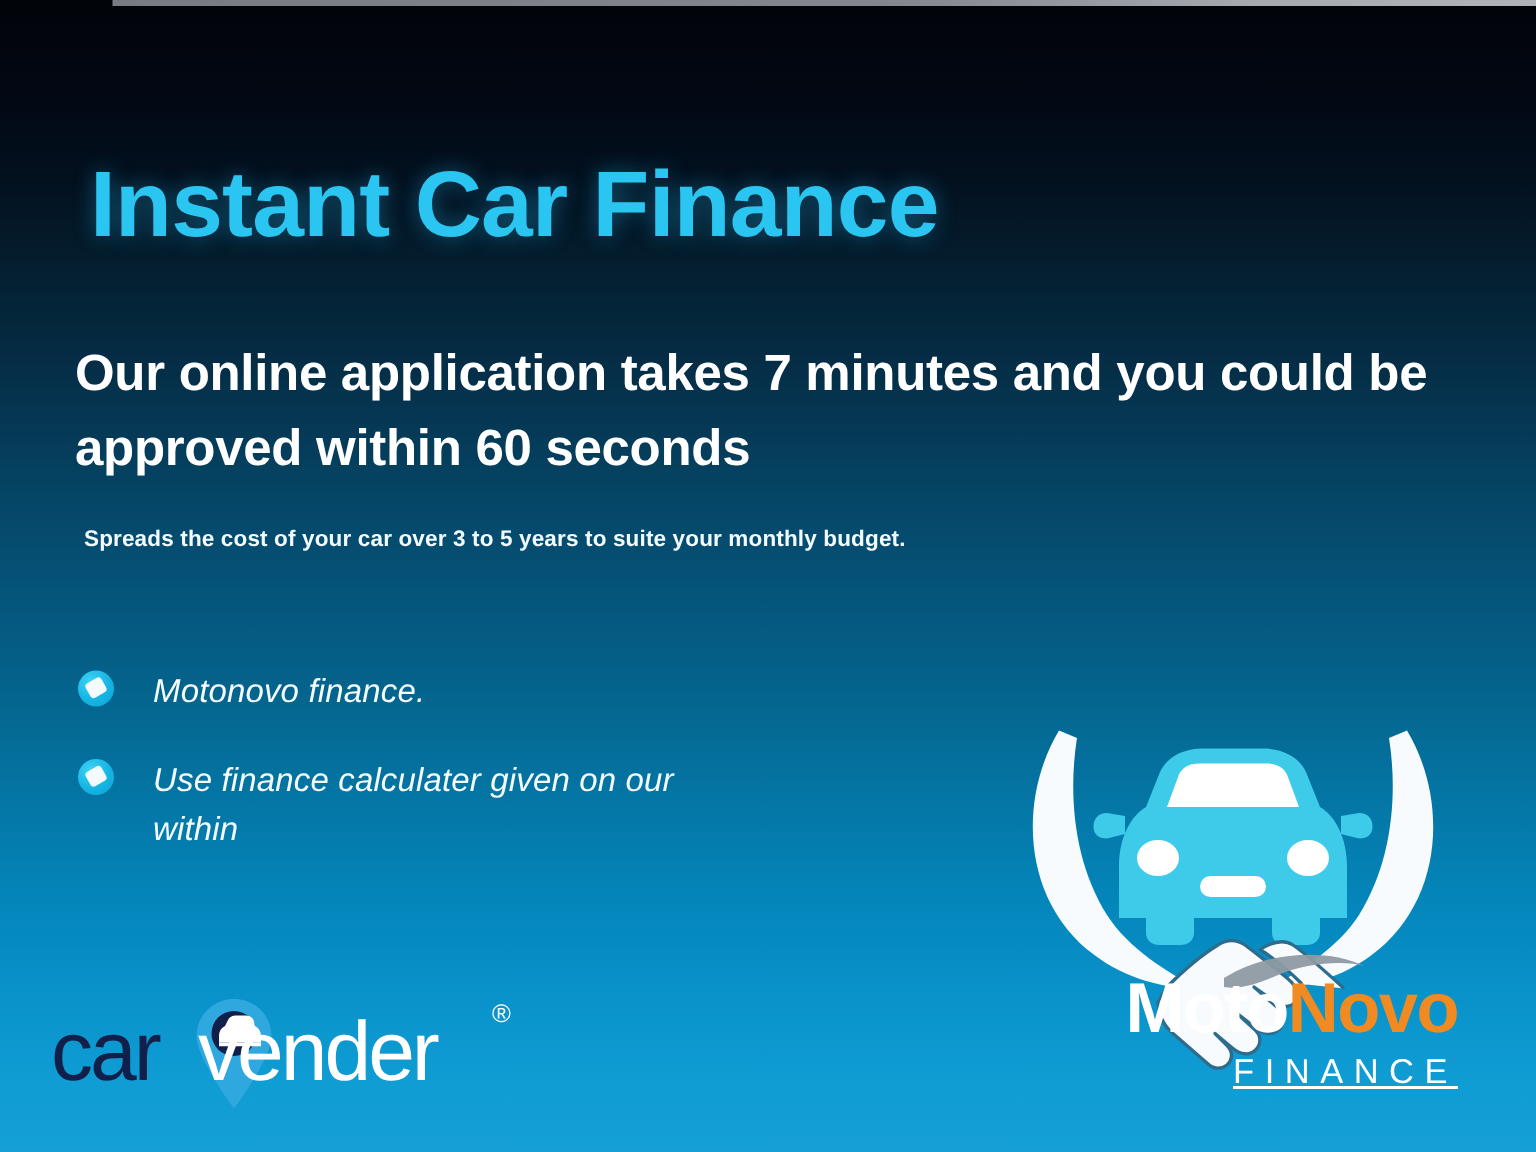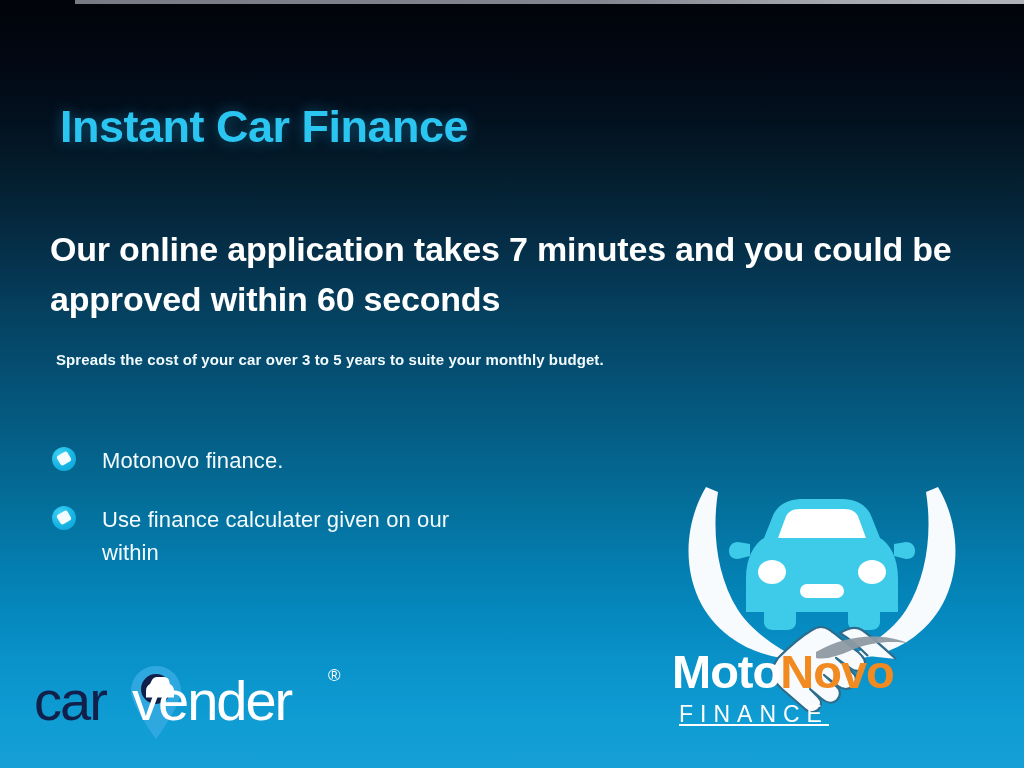--- a/index.html
+++ b/index.html
@@ -43,21 +43,21 @@
     height: 4px;
     background: linear-gradient(to right, #8d9099 0%, #9a9da6 55%, #c3c6cd 80%, #cfd2d8 100%);
     opacity: .85;
   }
 
   
   #title {
     position: absolute;
     left: 60px;
     top: 101px;
-    font-size: 45px;
+    font-size: 62px;
     font-weight: bold;
     letter-spacing: -0.5px;
     color: #2bc5f2;
     text-shadow: 0 0 14px rgba(35,170,225,.45);
     white-space: nowrap;
     text-align: center;
   }
 
   #subhead {
     position: absolute;
@@ -82,20 +82,21 @@
     color: #f2fbff;
     letter-spacing: .1px;
   }
 
   
   #bullets {
     position: absolute;
     left: 52px;
     top: 444px;
     width: 430px;
+    font-style: italic;
   }
   .bullet-row {
     display: flex;
     align-items: flex-start;
     margin-bottom: 26px;
   }
   .bullet-icon {
     flex: 0 0 auto;
     width: 24px;
     height: 24px;
@@ -217,21 +218,21 @@
                  C150 239 150 244 146 248 C142 251 137 251 133 247 L110 227
                  C104 222 100 214 100 206 Z" fill="#f7fbfd" stroke="#2d6c8c" stroke-width="2.2" stroke-linejoin="round"></path>
         <path d="M196 194 C186 184 176 176 168 171 C176 166 184 164 190 168 C200 175 212 186 224 197" fill="#f7fbfd" stroke="#2d6c8c" stroke-width="2.2" stroke-linejoin="round"></path>
       </g>
 
       <g>
         <path d="M138 188 C168 170 206 168 232 180 C218 176 192 178 174 186 C160 192 148 196 138 194 Z" fill="#8e9aa3" opacity="0.95" transform="translate(6,2)"></path>
       </g>
     </svg>
 
-    <div style="position:absolute; left:0; top:186px; width:300px; text-align:left;">
+    <div style="position:absolute; left:0; top:186px; width:300px; text-align:right;">
       <div style="font-size:47px; font-weight:bold; letter-spacing:-1px; line-height:1;">
         <span style="color:#ffffff;">Moto</span><span style="color:#f18a21;">Novo</span>
       </div>
       <div style="color:#ffffff; font-size:23px; letter-spacing:7px; margin-top:6px; padding-left:7px;text-decoration:underline;">FINANCE</div>
     </div>
   </div>
 
   <div id="carvender">
     <svg viewBox="0 0 340 85" width="340" height="85" xmlns="http://www.w3.org/2000/svg">
 

